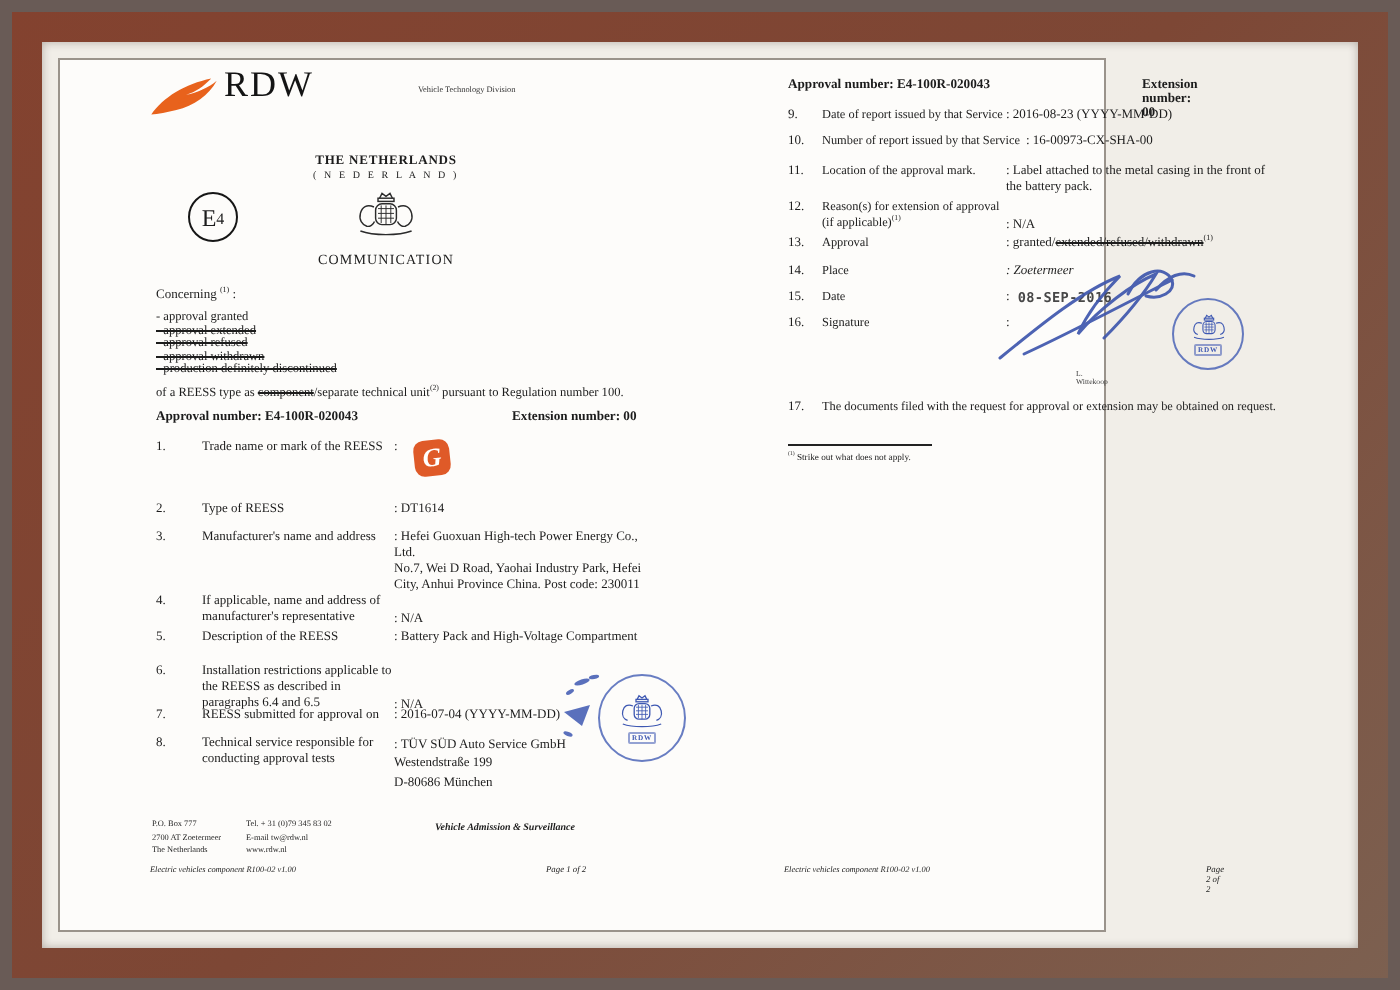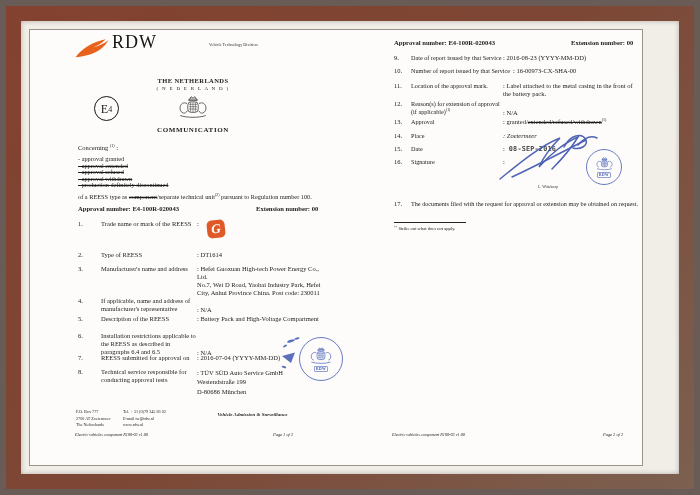--- a/index.html
+++ b/index.html
@@ -1,30 +1,30 @@
 <!DOCTYPE html>
 <html><head>
 <meta charset="utf-8">
 <style>
   *{margin:0;padding:0;box-sizing:border-box}
   html,body{width:700px;height:495px;overflow:hidden}
   body{font-family:"Liberation Serif",serif;background:#695b56}
   #shot{position:absolute;inset:0;width:700px;height:495px;background:#695b56}
   .band{position:absolute;inset:6px;background:linear-gradient(135deg,#83422f 0%,#7d4735 50%,#7c6050 100%)}
   .mat{position:absolute;inset:21px;background:#f1eee8;box-shadow:inset 0 0 5px rgba(40,20,10,.3)}
-  .sheet{position:absolute;left:29px;top:29px;width:614px;height:437px;background:#fdfcfa;border:1px solid #9a938b;color:#1c1c1c}
+  .sheet{position:absolute;left:29px;top:29px;width:524px;height:437px;background:#fdfcfa;border:1px solid #9a938b;color:#1c1c1c}
   .abs{position:absolute}
   .c{text-align:center}.b{font-weight:bold}.i{font-style:italic}
   .brand{font-size:18px;letter-spacing:1px;color:#141414}
   .division{font-size:4.2px;color:#333}
   .emark{width:25px;height:25px;border:1.2px solid #161616;border-radius:50%;display:flex;align-items:center;justify-content:center}
   .emark .e{font-size:12px;line-height:1}.emark .n{font-size:8px;margin-top:2px;line-height:1}
   .country{font-size:6.5px;font-weight:bold;letter-spacing:.4px}
   .native{font-size:5px;letter-spacing:1.3px}
-  .commtitle{font-size:7px;font-weight:bold;letter-spacing:.6px}
+  .commtitle{font-size:7px;font-weight:normal;letter-spacing:.6px}
   .small{font-size:6.5px;line-height:1.25}
   .list{font-size:6.3px;line-height:6.6px}
   .hdr{font-size:6.6px;font-weight:bold}
   .row{position:absolute;display:flex;align-items:flex-start;font-size:6.5px;line-height:1.25}
   .row .num{flex:none;width:23px}
   .row .lbl{flex:none;width:96px;white-space:pre-line}
   .row .val{white-space:pre-line}
   .pr .num{width:17px}
   .pr .lbl{width:92px;font-size:6.2px}
   .flow .lbl{width:auto;white-space:nowrap;margin-right:3px}

